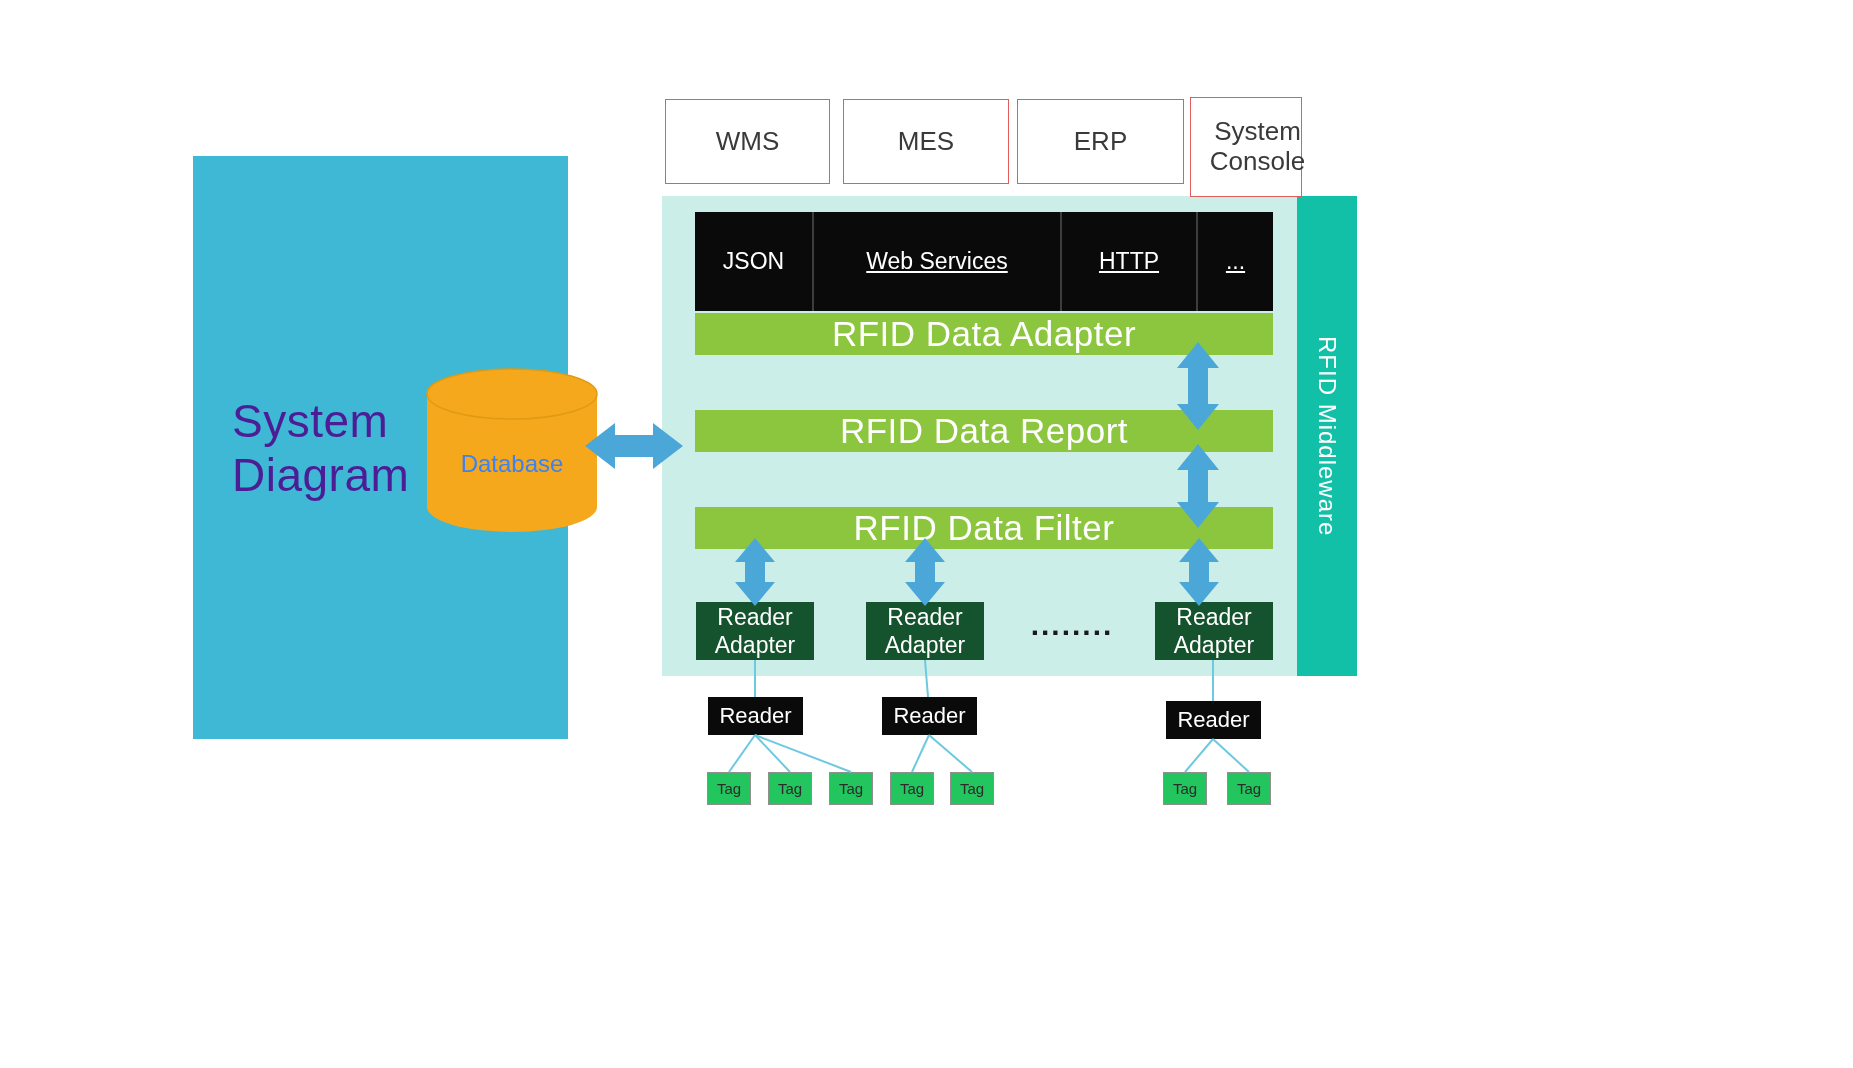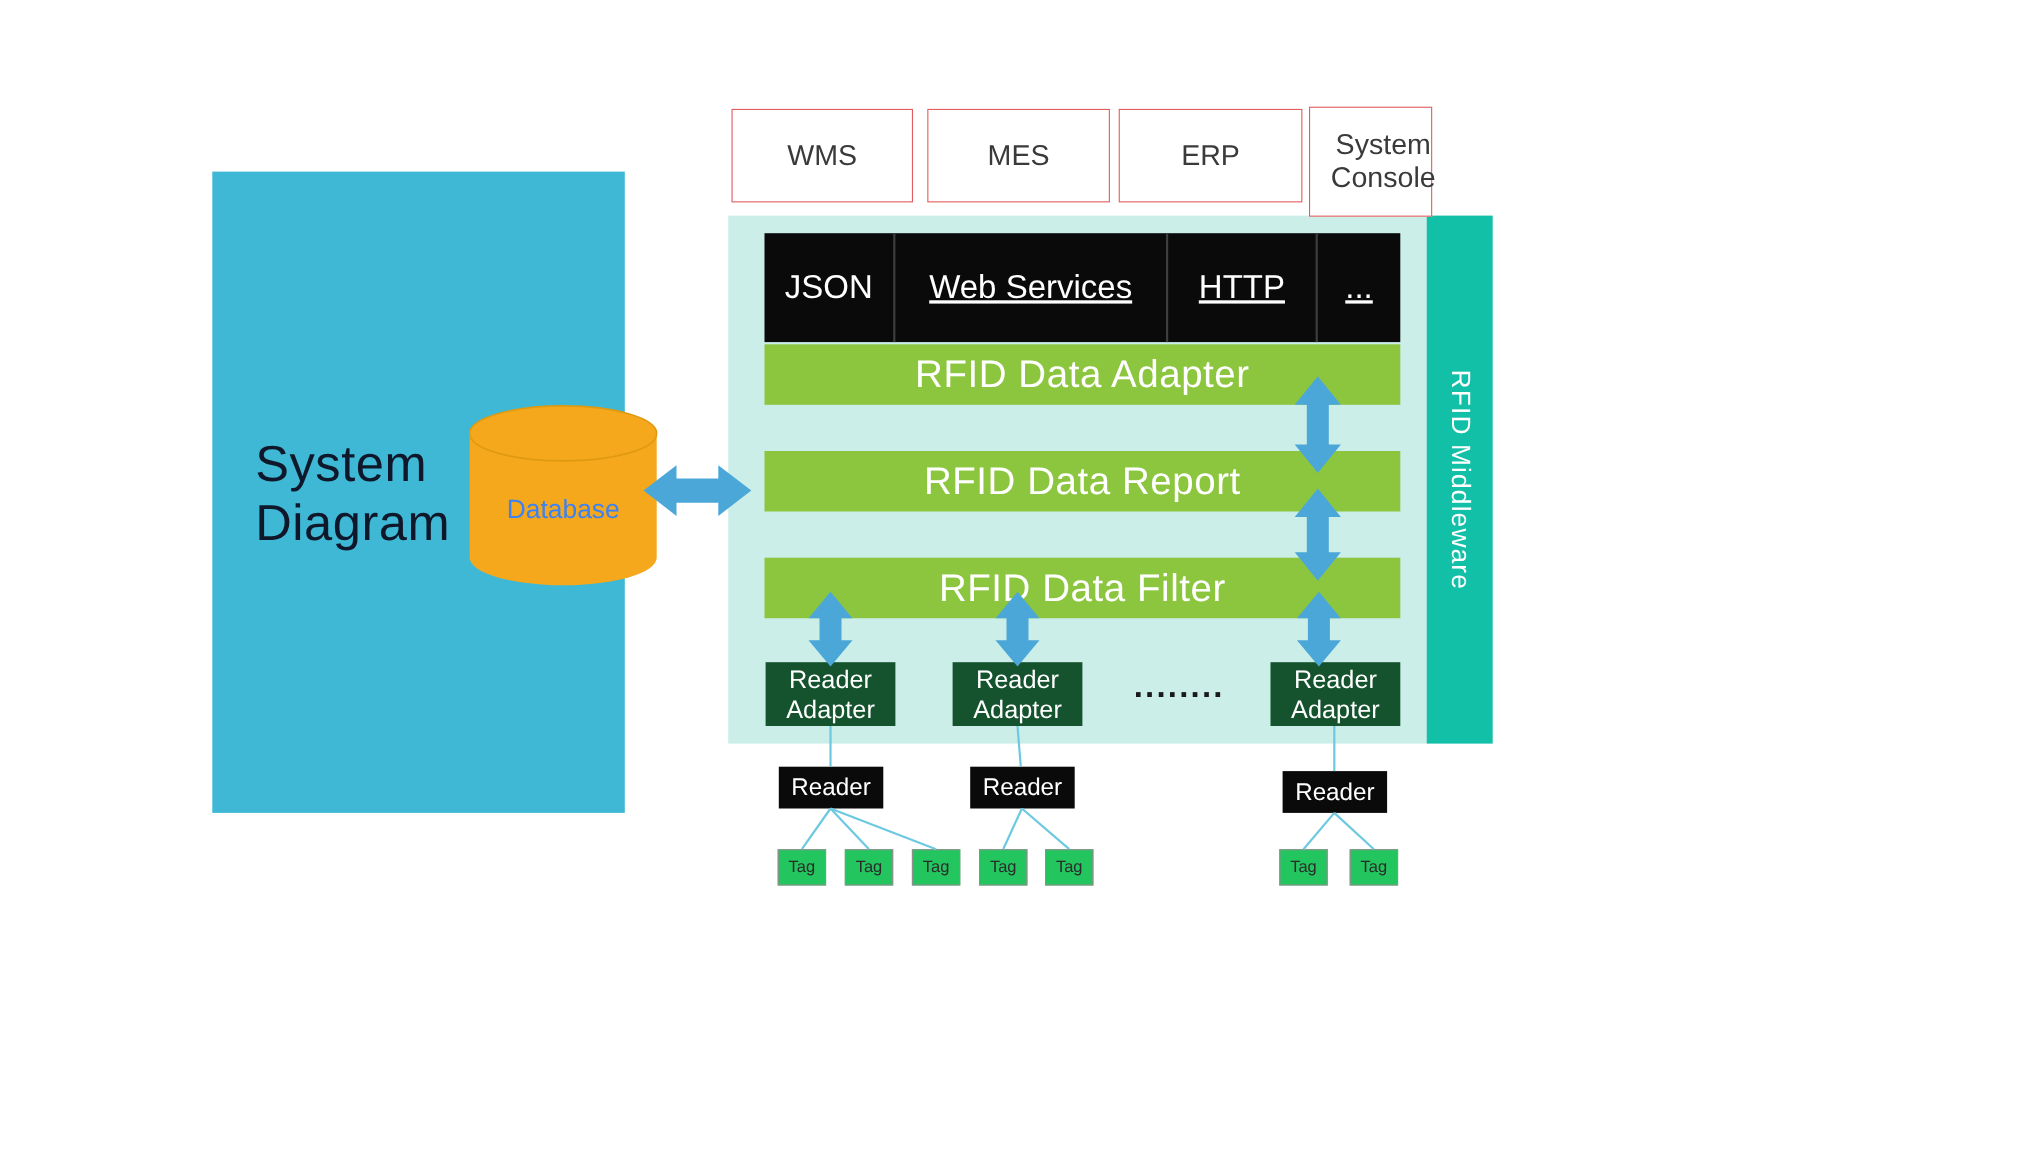--- a/index.html
+++ b/index.html
@@ -14,21 +14,21 @@
 
   
   .teal-panel {
     position: absolute;
     left: 193px; top: 156px; width: 375px; height: 583px;
     background: #3EB8D5;
   }
   .panel-title {
     position: absolute;
     left: 39px; top: 238px; width: 230px;
-    color: #0f172a;
+    color: #4c1d95;
     font-size: 46px;
     font-weight: 300;
     line-height: 1.18;
     letter-spacing: 0.5px;
   }
 
   
   .cylinder { position: absolute; left: 426px; top: 368px; width: 172px; height: 165px; }
   .cyl-label {
     position: absolute; left: 0; top: 82px; width: 172px;
@@ -70,29 +70,29 @@
 
   
   .proto-bar {
     position: absolute;
     left: 695px; top: 212px; width: 578px; height: 99px;
     background: #0a0a0a;
     display: flex;
   }
   .proto-seg {
     display: flex; align-items: center; justify-content: center;
-    color: #ffffff; font-size: 30px;
+    color: #ffffff; font-size: 23px;
     box-sizing: border-box;
   }
   .proto-seg + .proto-seg { border-left: 2px solid #3d3d3d; text-decoration: underline; }
 
   
   .layer {
     position: absolute;
-    left: 695px; width: 578px; height: 55px;
+    left: 695px; width: 578px; height: 42px;
     background: #8CC63F;
     display: flex; align-items: center; justify-content: center;
     color: #ffffff;
     font-size: 35px;
     font-weight: 300;
     letter-spacing: 0.5px;
   }
 
   
   .reader-adapter {

